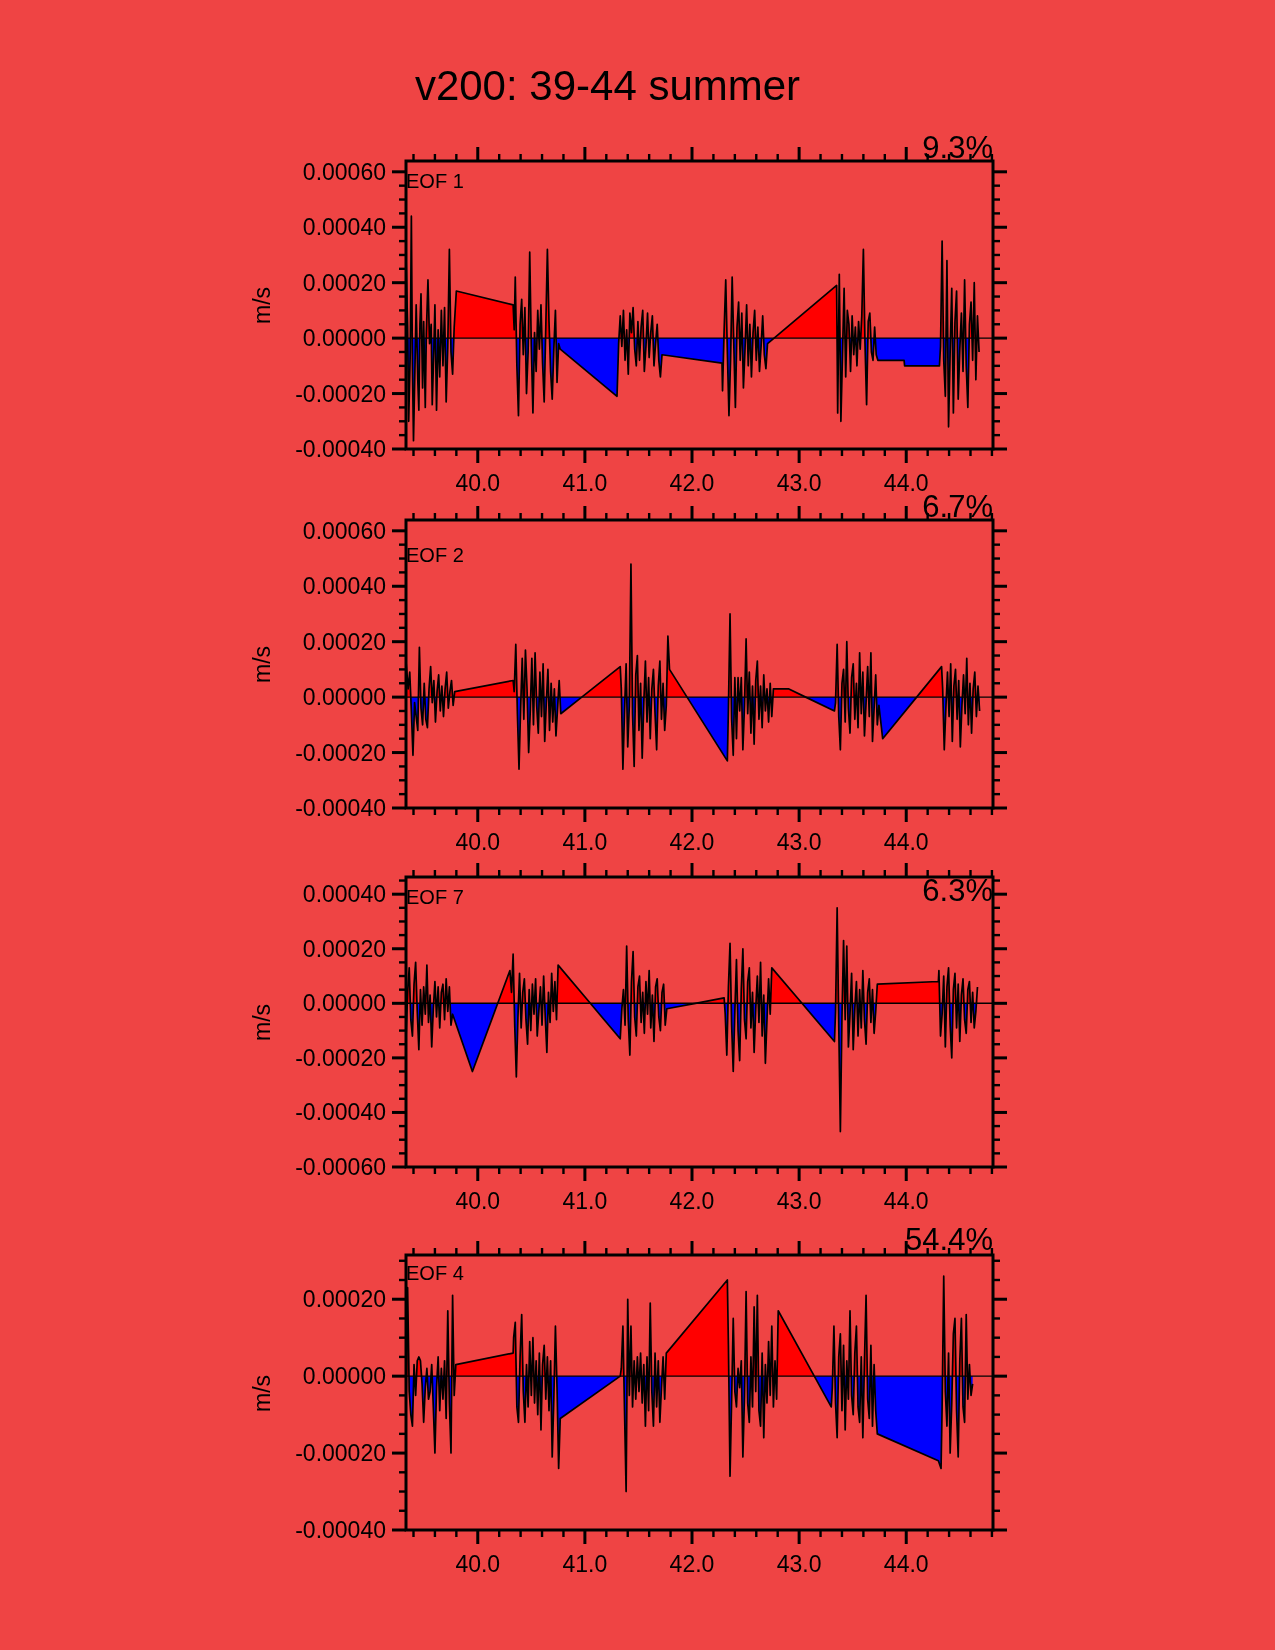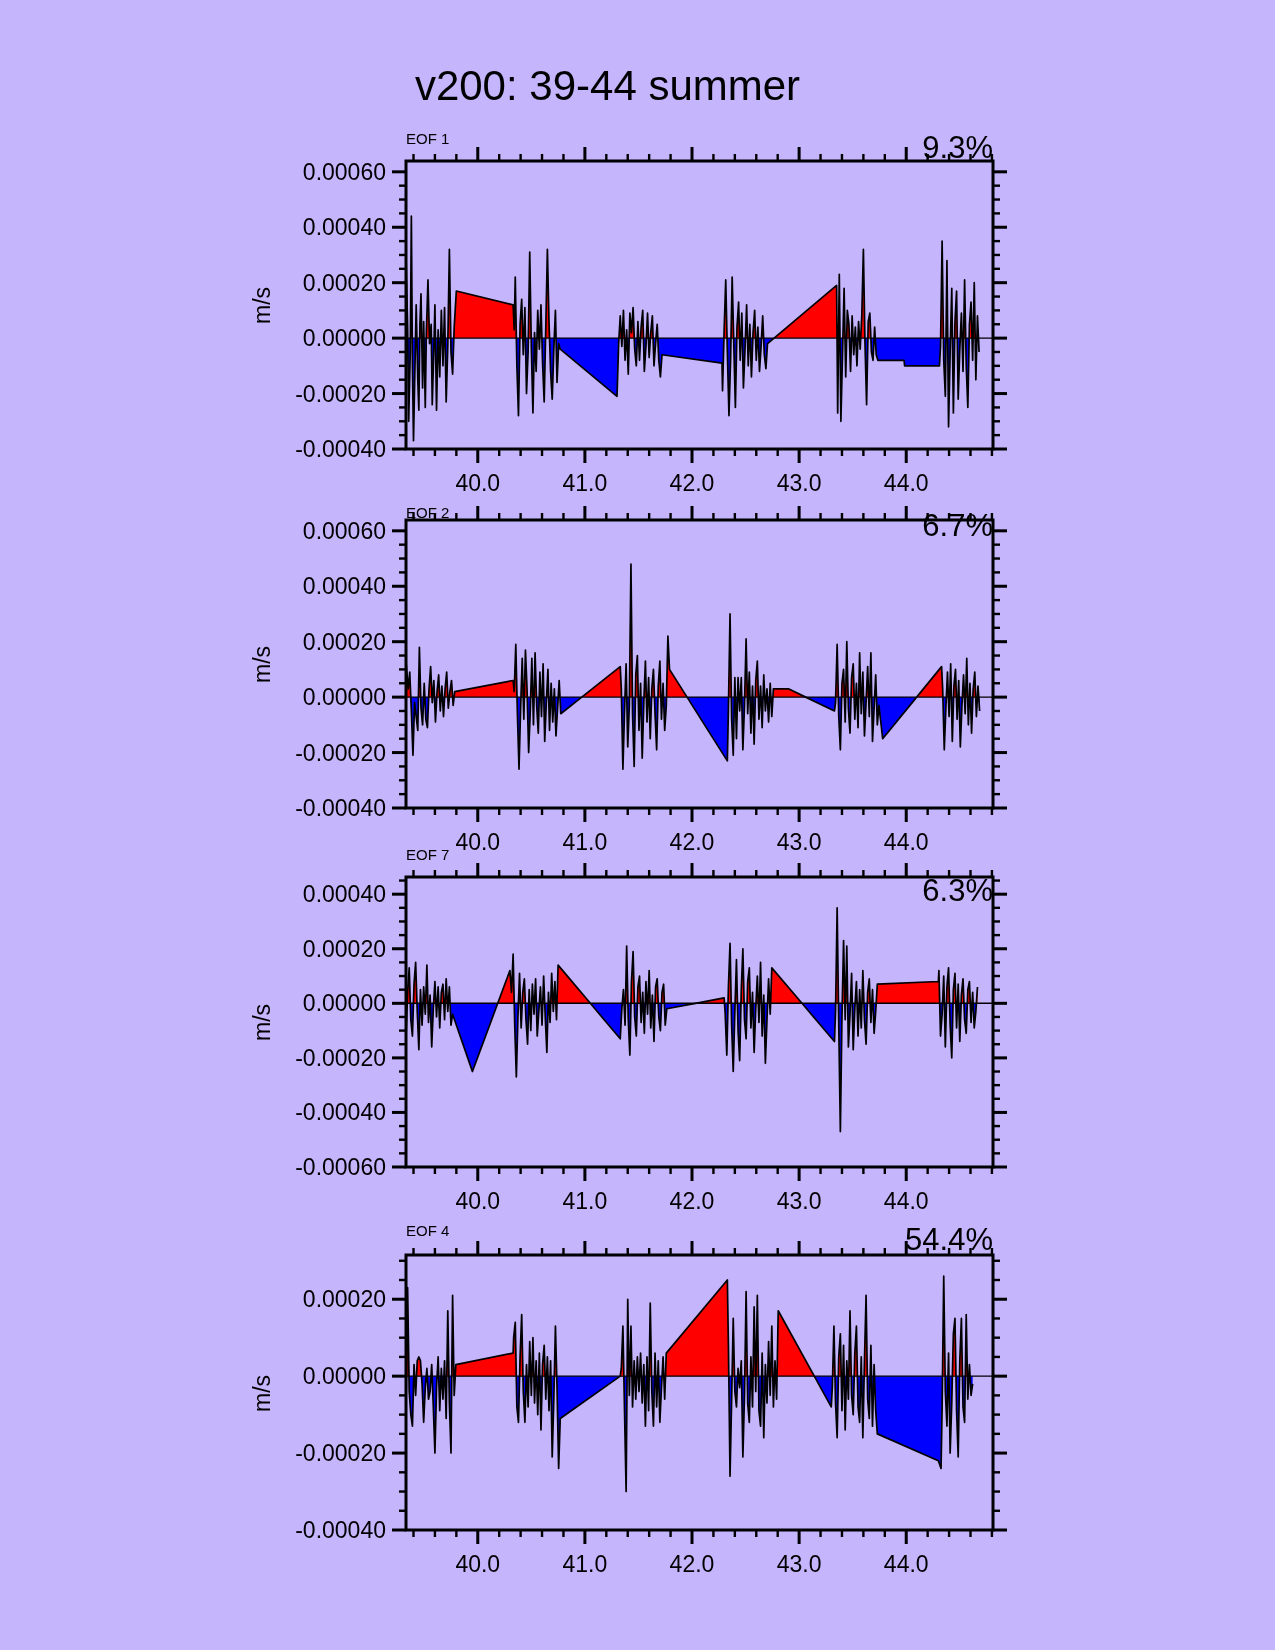--- a/index.html
+++ b/index.html
@@ -1,37 +1,37 @@
 <!DOCTYPE html>
 <html><head>
 <meta charset="utf-8">
 <style>
   html,body{margin:0;padding:0;background:#ffffff;}
-  .page{position:relative;width:1275px;height:1650px;background:#c4b5fd;overflow:hidden;
+  .page{position:relative;width:1275px;height:1650px;background:#ef4444;overflow:hidden;
         font-family:"Liberation Sans", sans-serif;}
   .title{position:absolute;left:0;top:62px;width:1215px;text-align:center;
          font-size:42px;color:#000;}
-  .eof-label{position:absolute;left:406px;width:220px;font-size:15px;color:#000;}
+  .eof-label{position:absolute;left:406px;width:220px;font-size:20px;color:#000;margin-top:40px;}
   .pct-label{position:absolute;left:773px;width:220px;text-align:right;font-size:31px;color:#000;}
   .yunit-label{position:absolute;left:232px;width:60px;text-align:center;font-size:23px;color:#000;
                transform:rotate(-90deg);transform-origin:center center;}
   svg text{font-family:"Liberation Sans", sans-serif;}
 </style>
 </head>
 <body>
 
 <div class="page">
   <div class="title">v200: 39-44 summer</div>
 
   <div class="eof-label" style="top:130px">EOF 1</div>
   <div class="pct-label" style="top:130px">9.3%</div>
   <div class="yunit-label" style="top:292px">m/s</div>
 
   <div class="eof-label" style="top:504px">EOF 2</div>
-  <div class="pct-label" style="top:508px">6.7%</div>
+  <div class="pct-label" style="top:489px">6.7%</div>
   <div class="yunit-label" style="top:651px">m/s</div>
 
   <div class="eof-label" style="top:846px">EOF 7</div>
   <div class="pct-label" style="top:873px">6.3%</div>
   <div class="yunit-label" style="top:1009px">m/s</div>
 
   <div class="eof-label" style="top:1222px">EOF 4</div>
   <div class="pct-label" style="top:1222px">54.4%</div>
   <div class="yunit-label" style="top:1380px">m/s</div>
 

